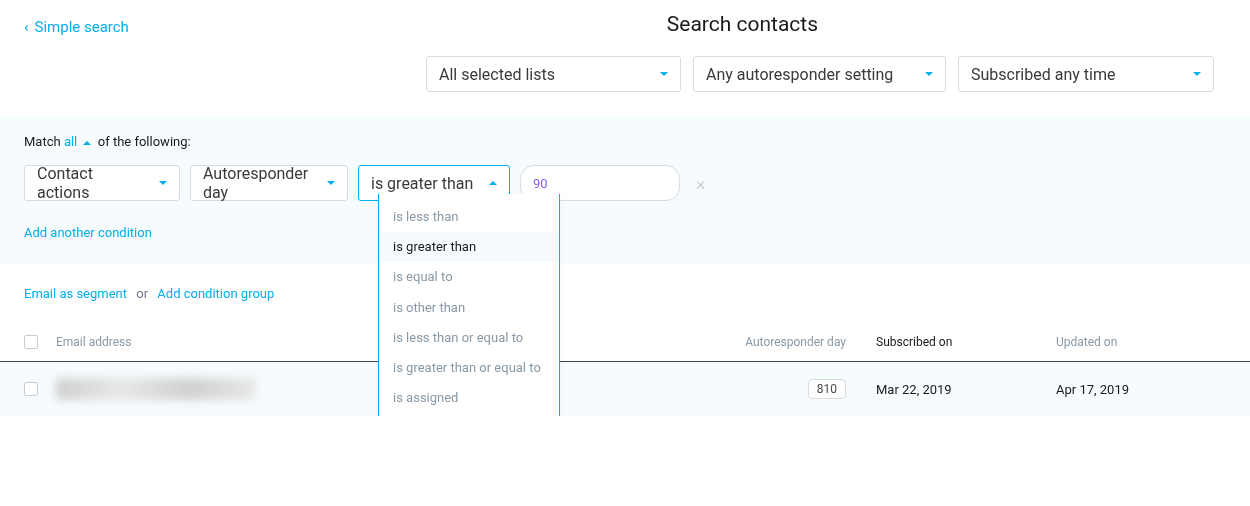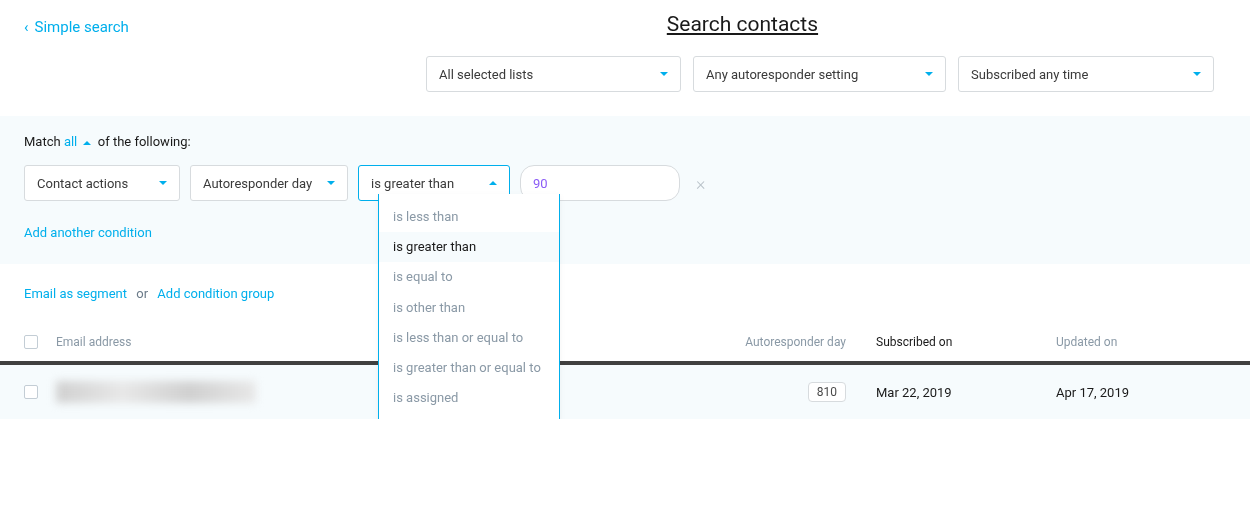--- a/index.html
+++ b/index.html
@@ -1,23 +1,23 @@
 <!DOCTYPE html>
 <html><head>
 <meta charset="utf-8">
 <style>
   * { box-sizing: border-box; margin: 0; padding: 0; font-family: -apple-system, BlinkMacSystemFont, "Segoe UI", Roboto, Helvetica, Arial, sans-serif; }
   body { background: #fff; font-size: 14px; color: #1a1a1a; width: 1250px; }
   .header { display: flex; align-items: flex-start; padding: 12px 24px 0 24px; }
   .back-link { color: #00afec; font-size: 15px; display: inline-flex; align-items: center; cursor: pointer; margin-top: 6px; }
   .back-link .chev { display: inline-block; margin-right: 6px; font-size: 15px; line-height: 1; }
   .title-area { flex: 1; text-align: center; }
-  .page-title { font-size: 21px; font-weight: 400; color: #1a1a1a; margin-left: 130px; text-decoration: underline; }
+  .page-title { font-size: 21px; font-weight: 400; color: #1a1a1a; margin-left: 130px; }
   .filter-row { display: flex; gap: 12px; justify-content: flex-end; padding: 20px 36px 24px 24px; }
-  .select { border: 1px solid #d7dbde; border-radius: 3px; background: #fff; height: 36px; padding: 0 34px 0 12px; font-size: 13px; color: #3a3a3a; display: inline-flex; align-items: center; position: relative; cursor: pointer; min-width: 140px; }
+  .select { border: 1px solid #d7dbde; border-radius: 3px; background: #fff; height: 36px; padding: 0 34px 0 12px; font-size: 16px; color: #3a3a3a; display: inline-flex; align-items: center; position: relative; cursor: pointer; min-width: 140px; }
   .select.wide1 { width: 255px; }
   .select.wide2 { width: 253px; }
   .select.wide3 { width: 256px; text-align: right; }
   .select .caret { position: absolute; right: 12px; top: 50%; transform: translateY(-50%); width: 0; height: 0; border-left: 4px solid transparent; border-right: 4px solid transparent; border-top: 4px solid #00afec; }
   .match-bar { background: #f6fbfd; padding: 18px 36px 24px 24px; position: relative; }
   .match-line { font-size: 13px; color: #1a1a1a; margin-bottom: 16px; }
   .match-line .all { color: #00afec; cursor: pointer; }
   .match-line .up { display: inline-block; margin: 0 4px 0 2px; width: 0; height: 0; border-left: 4px solid transparent; border-right: 4px solid transparent; border-bottom: 4px solid #00afec; vertical-align: middle; }
   .cond-row { display: flex; gap: 10px; align-items: center; }
   .select.c1 { width: 156px; }
@@ -26,21 +26,21 @@
   .select.c3 .caret { border-top: none; border-bottom: 4px solid #00afec; }
   .text-input { border: 1px solid #d7dbde; border-radius: 14px; background: #fff; height: 36px; padding: 0 12px; font-size: 13px; color: #8b5cf6; width: 160px; outline: none; }
   .remove-x { color: #b9c2c9; font-size: 18px; margin-left: 6px; cursor: pointer; font-weight: 300; }
   .add-cond { margin-top: 24px; color: #00afec; font-size: 13px; cursor: pointer; }
   .dropdown { position: absolute; left: 378px; top: 78px; width: 182px; background: #fff; border: 1px solid #00afec; border-top: none; border-radius: 0 0 3px 3px; z-index: 10; padding: 8px 0; box-shadow: 0 2px 6px rgba(0,0,0,0.05); }
   .dropdown .opt { padding: 6px 14px; font-size: 13px; color: #8a99a6; cursor: pointer; line-height: 1.4; }
   .dropdown .opt.selected { color: #1a1a1a; background: #f6fbfd; }
   .actions-bar { padding: 22px 24px; font-size: 13px; }
   .link { color: #00afec; cursor: pointer; }
   .or { color: #6b7b89; margin: 0 6px; }
-  .table-head { display: flex; align-items: center; padding: 12px 24px; font-size: 12px; color: #8a99a6; border-bottom: 4px solid #404040; }
+  .table-head { display: flex; align-items: center; padding: 12px 24px; font-size: 12px; color: #8a99a6; border-bottom: 1px solid #404040; }
   .chk { width: 14px; height: 14px; border: 1px solid #c3cdd5; border-radius: 2px; background: #fff; margin-right: 18px; flex-shrink: 0; }
   .col-email { flex: 0 0 520px; }
   .col-ar { flex: 0 0 170px; text-align: right; padding-right: 30px; }
   .col-sub { flex: 0 0 180px; }
   .col-upd { flex: 0 0 170px; }
   .th.dark { color: #1a1a1a; }
   .table-row { display: flex; align-items: center; padding: 16px 24px; background: #f6fbfd; font-size: 13px; color: #1a1a1a; }
   .blur { filter: blur(4px); -webkit-filter: blur(4px); background: linear-gradient(90deg,#d0d0d0,#e8e8e8,#d0d0d0,#e8e8e8); height: 22px; width: 200px; border-radius: 2px; }
   .badge { display: inline-block; border: 1px solid #d7dbde; border-radius: 4px; padding: 2px 8px; font-size: 12px; color: #4a4a4a; background: #fff; position: relative; margin-left: 20px; }
 </style>

